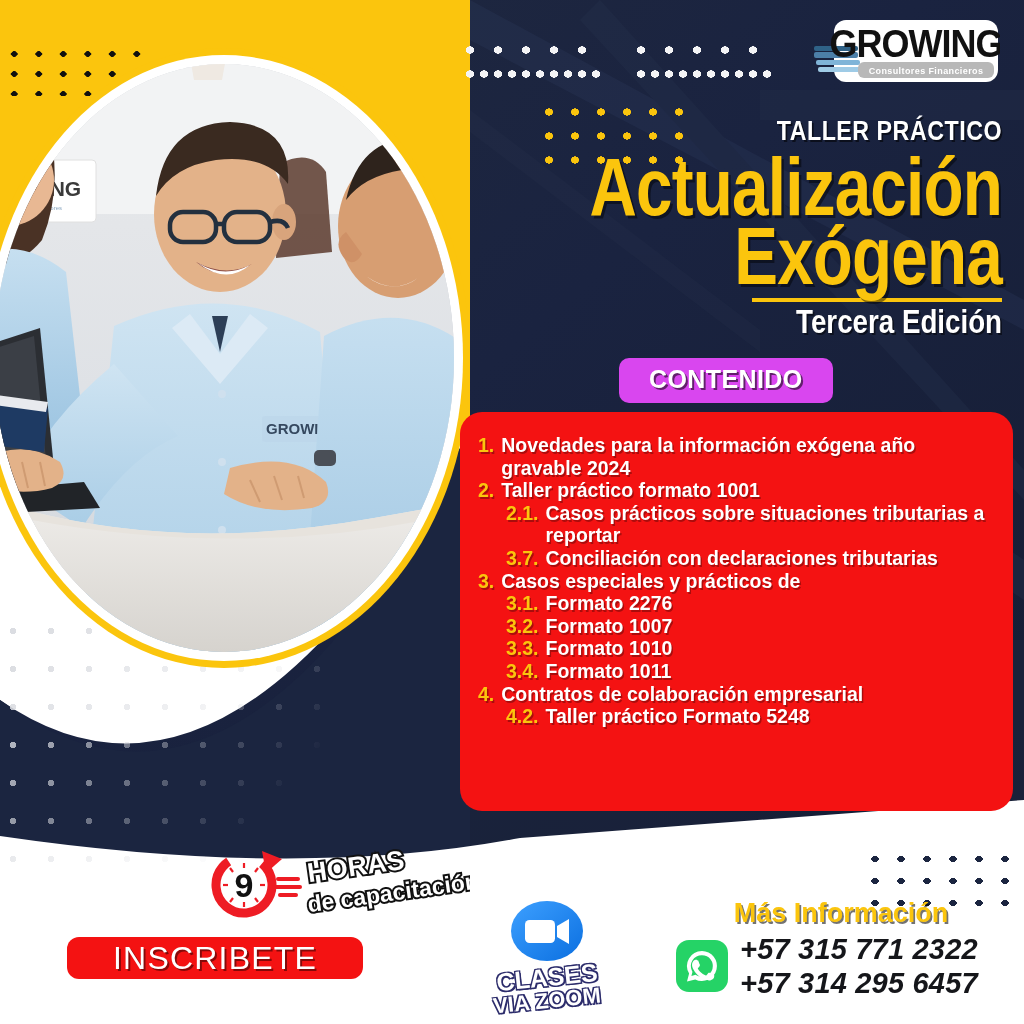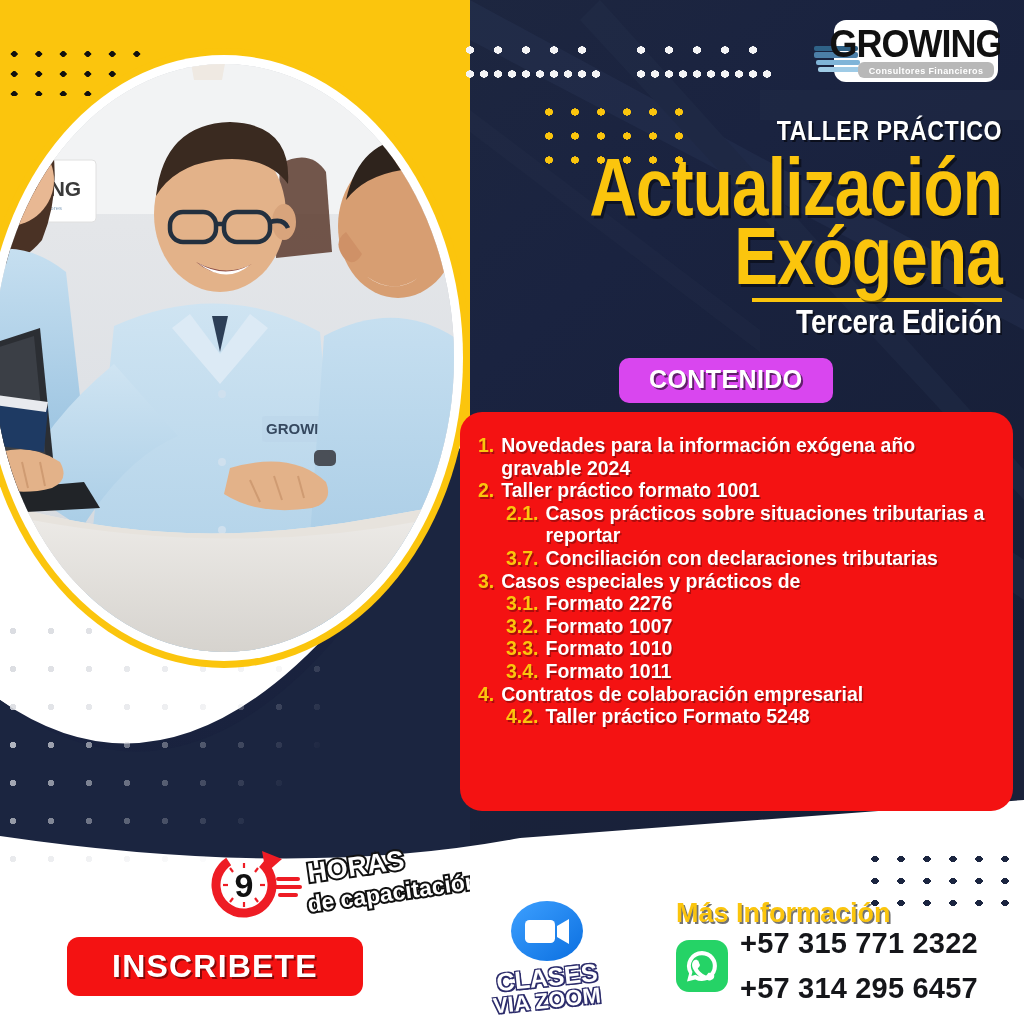--- a/index.html
+++ b/index.html
@@ -165,24 +165,24 @@
 
   
   .hours-badge {
     position:absolute; left:200px; top:845px; z-index:15;
     width:270px; height:80px;
   }
   .hours-badge svg { display:block; }
 
   .inscribete {
     position:absolute; left:67px; top:937px; z-index:15;
-    width:296px; height:59px;
+    width:296px; height:42px;
     background:#F41212; border-radius:12px;
     display:flex; align-items:center; justify-content:center;
-    color:#fff; font-size:32px; font-weight:700; letter-spacing:1.2px;
+    color:#fff; font-size:32px; font-weight:400; letter-spacing:1.2px;
     font-family:"Liberation Sans", sans-serif;
     text-shadow: 2px 2px 0 rgba(0,0,0,.45);
   }
 
   .zoom-badge {
     position:absolute; left:472px; top:900px; z-index:15;
     width:150px; text-align:center;
   }
   .zoom-badge svg { display:block; margin:0 auto; }
   .zoom-line1 {
@@ -197,28 +197,28 @@
     text-shadow: 1.6px 1.6px 0 #2C2C6B, -1.2px -1.2px 0 #2C2C6B, 1.6px -1.2px 0 #2C2C6B, -1.2px 1.6px 0 #2C2C6B;
     transform:rotate(-6deg); margin-top:1px;
   }
 
   .contact {
     position:absolute; right:18px; top:900px; z-index:15;
     width:330px;
   }
   .contact-title {
     font-size:27px; font-weight:700; color:#FBC50D;
-    text-align:left; line-height:1; 
+    text-align:center; line-height:1; margin-bottom:6px;
     font-family:"Liberation Sans", sans-serif;
     text-shadow: 1.8px 1.8px 0 rgba(0,0,0,.55);
   }
   .contact-row { display:flex; align-items:center; gap:12px; }
   .wa-icon { flex:0 0 auto; width:52px; height:52px; }
   .wa-icon svg { display:block; }
-  .phones { display:flex; flex-direction:column; gap:13px; }
+  .phones { display:flex; flex-direction:column; gap:2px;font-style:italic; }
   .phone {
     font-size:29px; font-weight:700; color:#15161A; line-height:1.12;
     font-family:"Liberation Sans", sans-serif;
     letter-spacing:.2px;
   }
 </style>
 </head>
 <body>
 
 <div class="stage">

